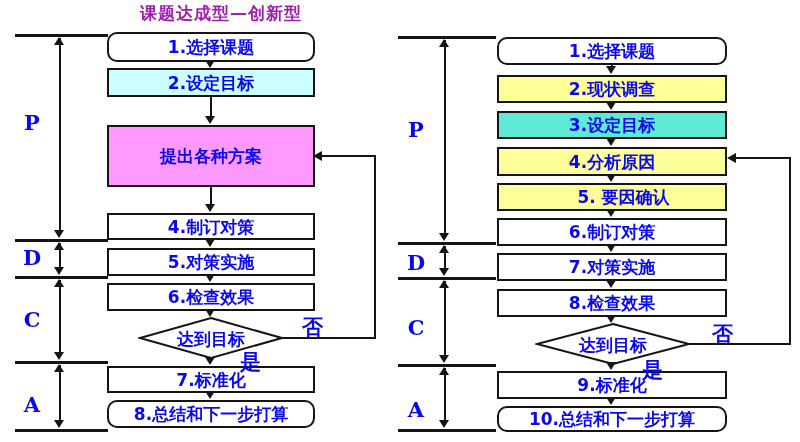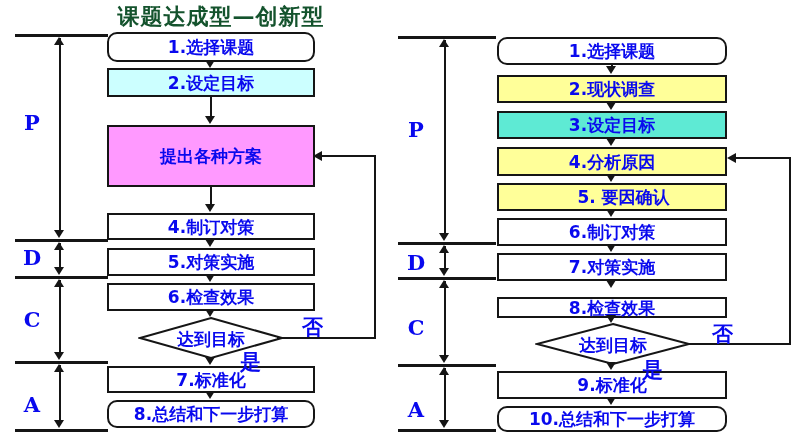--- a/index.html
+++ b/index.html
@@ -1,22 +1,22 @@
 <!DOCTYPE html>
 <html><head>
 <meta charset="utf-8">
 <style>
   html,body{margin:0;padding:0;background:#ffffff;}
   #stage{
     position:relative;width:800px;height:442px;background:#ffffff;overflow:hidden;
     font-family:"DejaVu Sans",sans-serif;
   }
   .chart-title{
-    position:absolute;text-align:center;font-size:22px;font-weight:bold;
-    color:#14532d;letter-spacing:1px;white-space:nowrap;
+    position:absolute;text-align:center;font-size:17px;font-weight:bold;
+    color:#a21caf;letter-spacing:1px;white-space:nowrap;
     font-family:"DejaVu Serif","DejaVu Sans",serif;
   }
   .box{
     position:absolute;box-sizing:border-box;border:2px solid #151515;background:#fff;
     display:flex;flex-direction:column;align-items:center;justify-content:center;
     text-align:center;color:#0909ee;font-weight:bold;font-size:17px;line-height:24px;
     white-space:nowrap;
   }
   .rounded{border-radius:10px;}
   .hline{position:absolute;background:#151515;height:3px;}
@@ -146,21 +146,21 @@
       </div>
       <div class="box" style="left: 497px; top: 183px; width: 230px; height: 28px; background: rgb(255, 255, 153); padding-left: 23px;">
         <div>5. 要因确认</div>
       </div>
       <div class="box" style="left: 497px; top: 218px; width: 230px; height: 28px; background: rgb(255, 255, 255);">
         <div>6.制订对策</div>
       </div>
       <div class="box" style="left: 497px; top: 253px; width: 230px; height: 28px; background: rgb(255, 255, 255);">
         <div>7.对策实施</div>
       </div>
-      <div class="box" style="left: 497px; top: 289px; width: 230px; height: 21px; background: rgb(255, 255, 255); margin-top: 8px;">
+      <div class="box" style="left: 497px; top: 289px; width: 230px; height: 28px; background: rgb(255, 255, 255);">
         <div>8.检查效果</div>
       </div>
       <svg class="diamond-svg" width="156" height="44" style="left: 535px; top: 322px; position: absolute;">
         <polygon points="78,2 154,22 78,42 2,22" fill="#ffffff" stroke="#151515" stroke-width="2"></polygon>
       </svg>
       <div class="diamond-label" style="left: 537px; top: 334px; width: 152px;">达到目标</div>
       <div class="box" style="left: 497px; top: 371px; width: 230px; height: 28px; background: rgb(255, 255, 255);">
         <div>9.标准化</div>
       </div>
       <div class="box rounded" style="left: 497px; top: 406px; width: 230px; height: 26px; background: rgb(255, 255, 255);">

